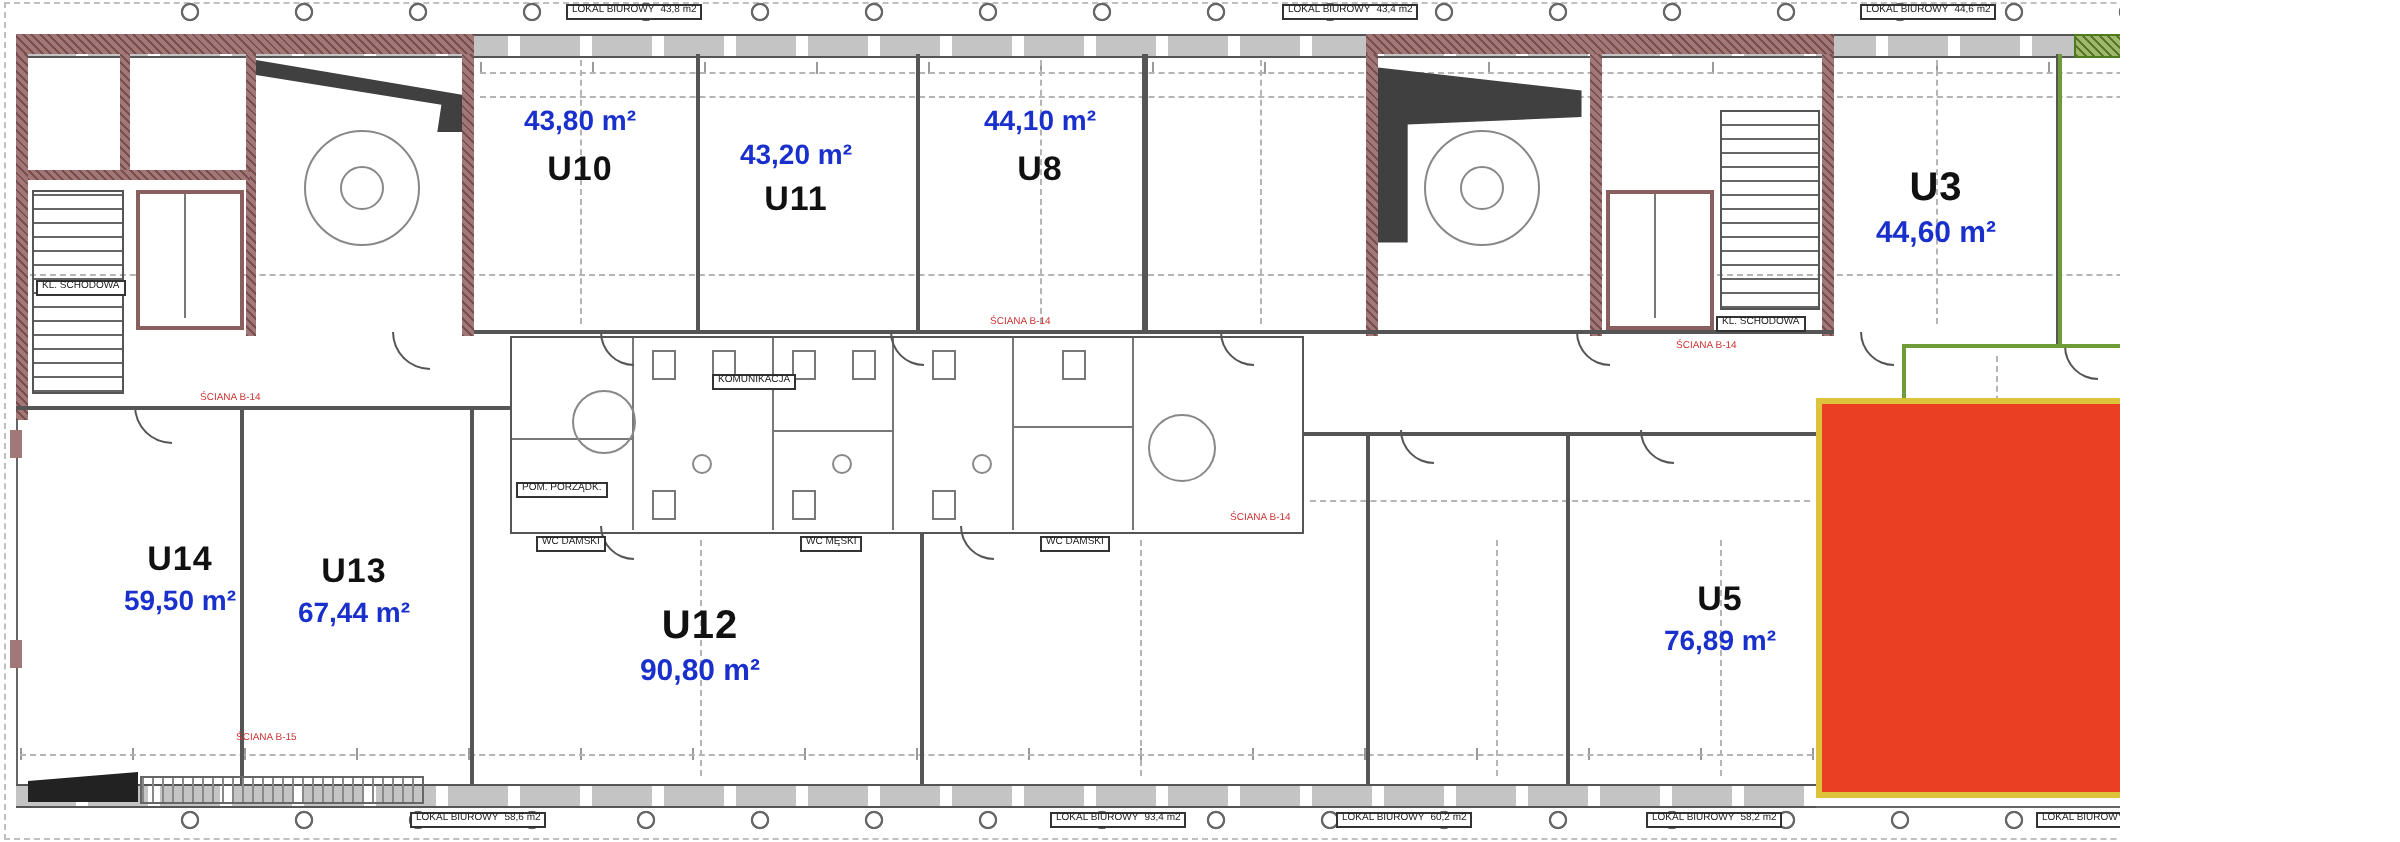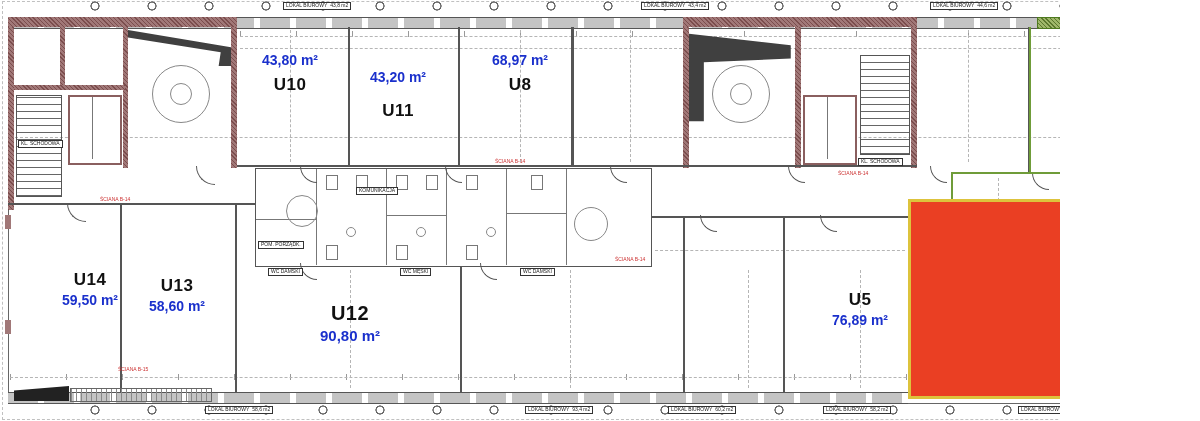--- a/index.html
+++ b/index.html
@@ -238,34 +238,38 @@
   <div class="abs lbox" style="left:1018px;top:406px;">
       <span>LOKAL BIUROWY</span>
       <span class="num">127,5 m2</span>
     </div>
 
   <div class="abs unit" style="left:250px;top:53px;width:80px;">
     <div class="uarea a14" style="margin:0 0 9px;">43,80 m²</div>
     <div class="uname n17">U10</div>
   </div>
   <div class="abs unit" style="left:358px;top:70px;width:80px;">
-    <div class="uarea a14" style="margin:0 0 18px;">43,20 m²</div>
+    <div class="uarea a14" style="margin:0 0 7px;">43,20 m²</div>
     <div class="uname n17">U11</div>
   </div>
   <div class="abs unit" style="left:480px;top:53px;width:80px;">
-    <div class="uarea a14" style="margin:0 0 9px;">68,97 m²</div>
+    <div class="uarea a14" style="margin:0 0 9px;">44,10 m²</div>
     <div class="uname n17">U8</div>
+  </div>
+  <div class="abs unit" style="left:928px;top:84px;width:80px;">
+    <div class="uname n20">U3</div>
+    <div class="uarea a15">44,60 m²</div>
   </div>
   <div class="abs unit" style="left:50px;top:271px;width:80px;">
     <div class="uname n17">U14</div>
     <div class="uarea a14">59,50 m²</div>
   </div>
   <div class="abs unit" style="left:137px;top:277px;width:80px;">
     <div class="uname n17">U13</div>
-    <div class="uarea a14">58,60 m²</div>
+    <div class="uarea a14">67,44 m²</div>
   </div>
   <div class="abs unit" style="left:305px;top:303px;width:90px;">
     <div class="uname n20">U12</div>
     <div class="uarea a15">90,80 m²</div>
   </div>
   <div class="abs unit" style="left:820px;top:291px;width:80px;">
     <div class="uname n17">U5</div>
     <div class="uarea a14">76,89 m²</div>
   </div>
 

